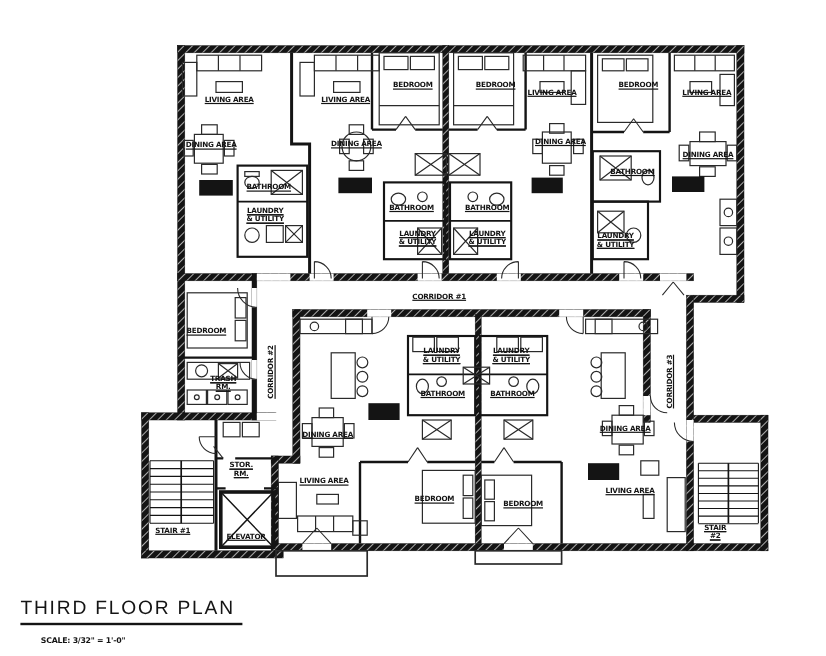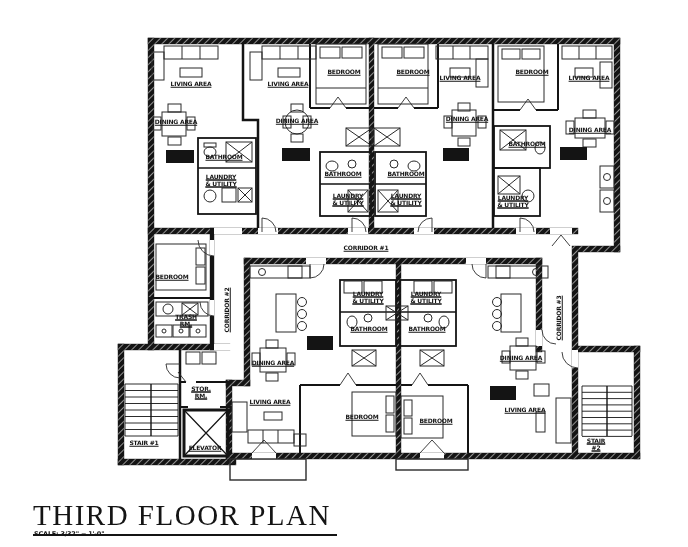--- a/index.html
+++ b/index.html
@@ -4,23 +4,23 @@
 <style>
   html,body{margin:0;padding:0;background:#fff;}
   .sheet{position:relative;width:688px;height:547px;background:#fff;overflow:hidden;
          font-family:"DejaVu Sans",sans-serif;color:#141414;}
   .plan-svg{position:absolute;left:0;top:0;}
   .lbl{position:absolute;transform:translate(-50%,-50%);font-size:6px;font-weight:bold;
        letter-spacing:-0.2px;white-space:nowrap;text-decoration:underline;color:#141414;
        line-height:6.5px;text-align:center;}
   .lbl.vert{transform:translate(-50%,-50%) rotate(-90deg);}
   .lbl span{display:block;text-decoration:underline;}
-  .title{position:absolute;left:33px;top:499px;font-size:29px;letter-spacing:1.5px;
+  .title{position:absolute;left:17px;top:499px;font-size:16px;letter-spacing:1.5px;
          color:#141414;border-bottom:2.5px solid #141414;padding:0 6px 2px 0;
-         font-family:Liberation Serif, serif;font-weight:500;}
+         font-family:Liberation Sans, sans-serif;font-weight:500;}
   .scale-note{position:absolute;left:34px;top:530px;font-size:6.5px;font-weight:bold;
          letter-spacing:-0.2px;color:#141414;}
 </style>
 </head>
 <body>
 
 <div class="sheet">
 
 <svg class="plan-svg" width="688" height="547" viewBox="0 0 688 547">
   <defs>

